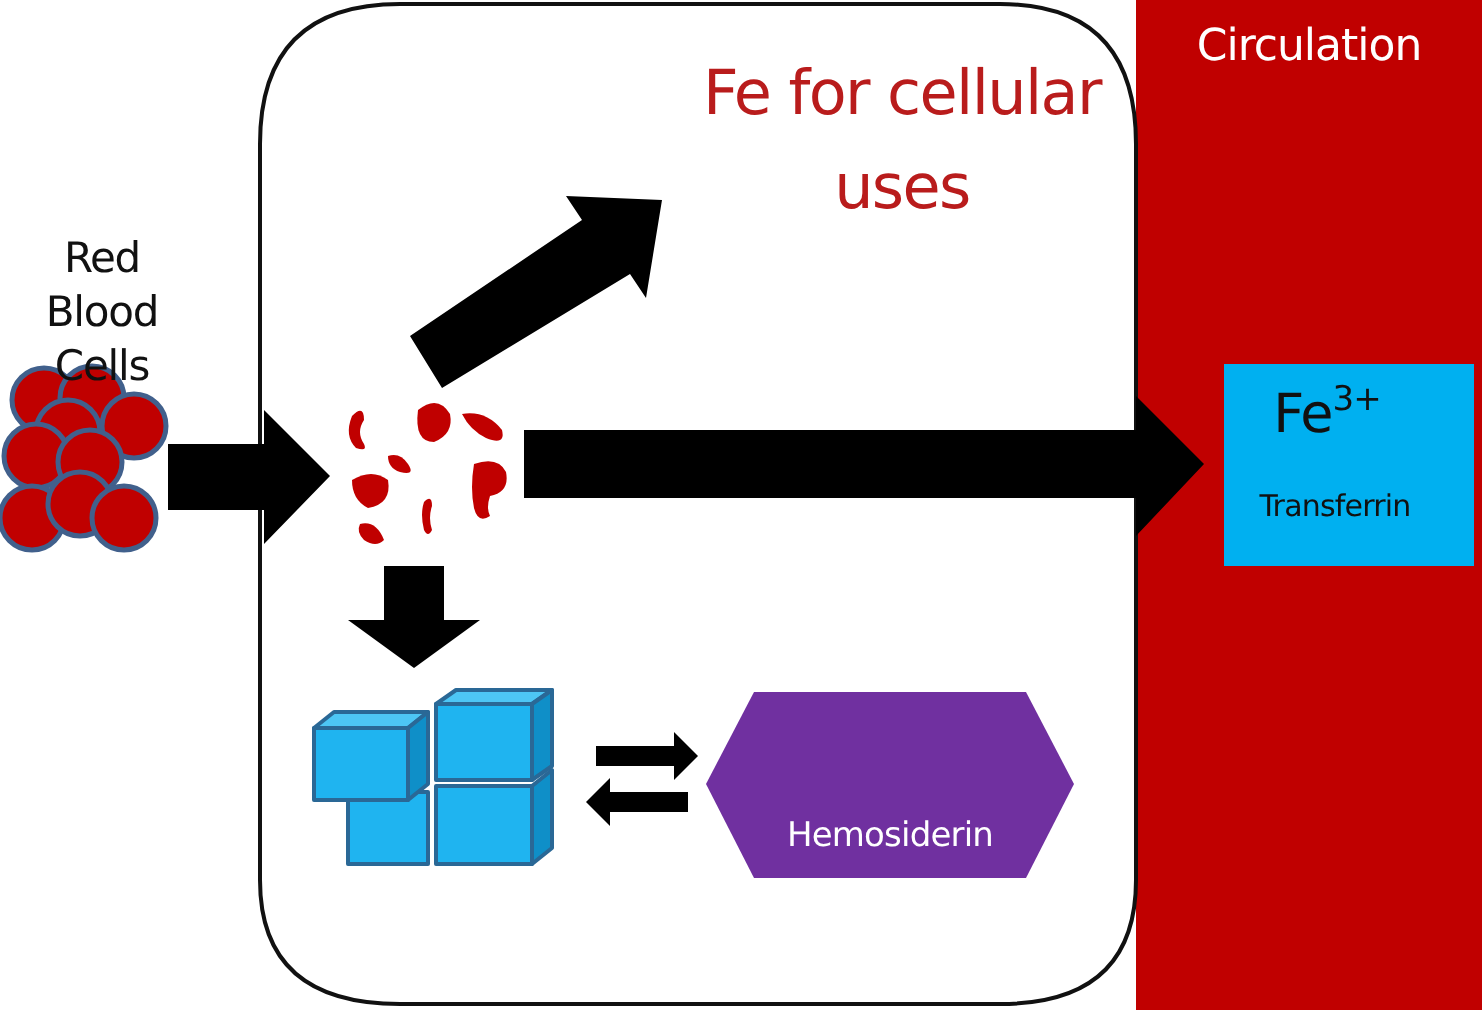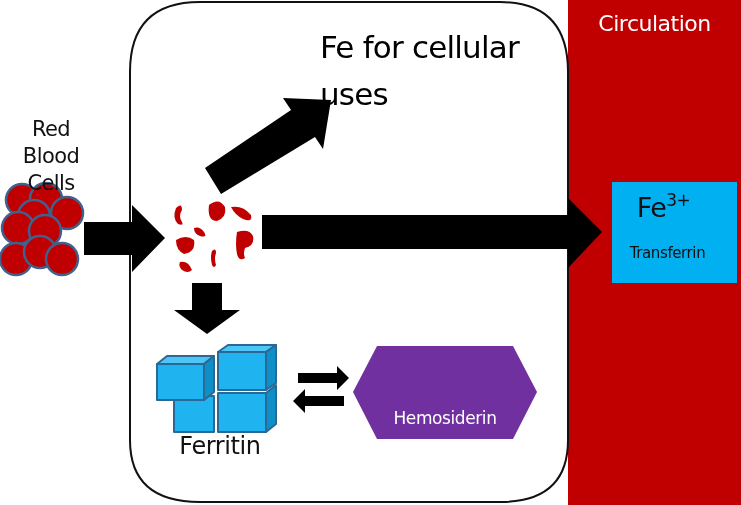--- a/index.html
+++ b/index.html
@@ -1,20 +1,20 @@
 <!DOCTYPE html>
 <html><head>
 <meta charset="utf-8">
 <style>
   html, body { margin:0; padding:0; background:#ffffff; }
   #stage { position:relative; width:741px; height:505px; overflow:hidden; background:#ffffff; font-family:"Liberation Sans", sans-serif; }
   svg#diagram { position:absolute; left:0; top:0; width:741px; height:505px; }
   .lbl { position:absolute; white-space:nowrap; font-family:"DejaVu Sans", sans-serif; }
   #rbc-label { left:2px; top:116px; width:98px; text-align:center; font-size:21px; line-height:27px; color:#111; letter-spacing:-0.6px; }
-  #fe-uses-label { left:320px; top:24px; width:262px; text-align:left; font-size:31px; line-height:47px; color:#000000; letter-spacing:-0.8px; }
+  #fe-uses-label { left:320px; top:24px; width:262px; text-align:center; font-size:31px; line-height:47px; color:#b91c1c; letter-spacing:-0.8px; }
   #circ-label { left:568px; top:11px; width:173px; text-align:center; font-size:22px; color:#ffffff; letter-spacing:-0.5px; }
   #fe3-label { left:612px; top:190px; width:103px; text-align:center; font-size:27px; color:#111; letter-spacing:-0.5px; }
   #fe3-label sup { font-size:17px; vertical-align:11px; }
   #transferrin-label { left:612px; top:244px; width:111px; text-align:center; font-size:15px; color:#111; letter-spacing:-0.4px; }
   #ferritin-label { left:150px; top:432px; width:140px; text-align:center; font-size:24px; color:#111; letter-spacing:-0.4px; }
   #hemosiderin-label { left:355px; top:380px; width:180px; text-align:center; font-size:17px; color:#ffffff; letter-spacing:-0.4px;margin-top:28px; }
 </style>
 </head>
 <body>
 
@@ -82,15 +82,14 @@
 
   <div class="lbl" id="rbc-label">
     <span style="white-space:normal;display:block;width:98px;">Red Blood Cells</span>
   </div>
   <div class="lbl" id="fe-uses-label">
     <span style="white-space:normal;display:block;width:262px;">Fe for cellular uses</span>
   </div>
   <div class="lbl" id="circ-label">Circulation</div>
   <div class="lbl" id="fe3-label"><span>Fe</span><sup>3+</sup></div>
   <div class="lbl" id="transferrin-label">Transferrin</div>
-  <div class="lbl" id="ferritin-label">Ferritin</div>
   <div class="lbl" id="hemosiderin-label">Hemosiderin</div>
 </div>
 
 </body></html>

